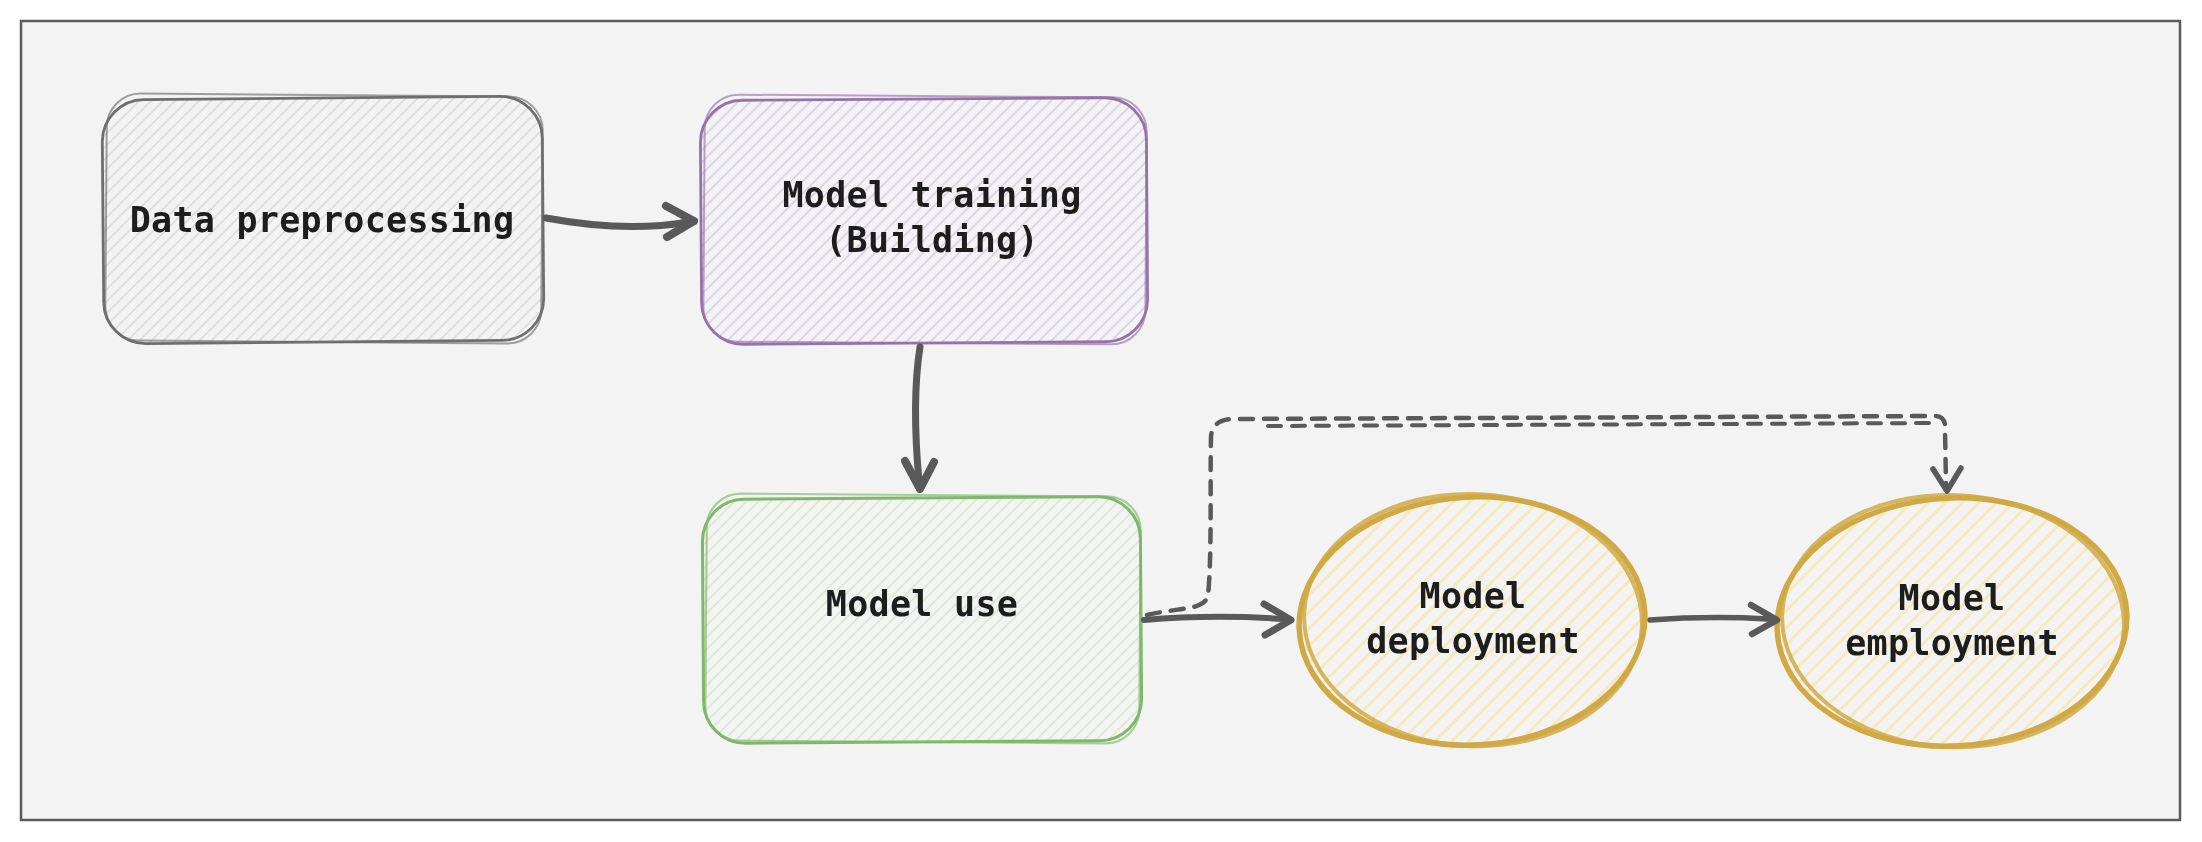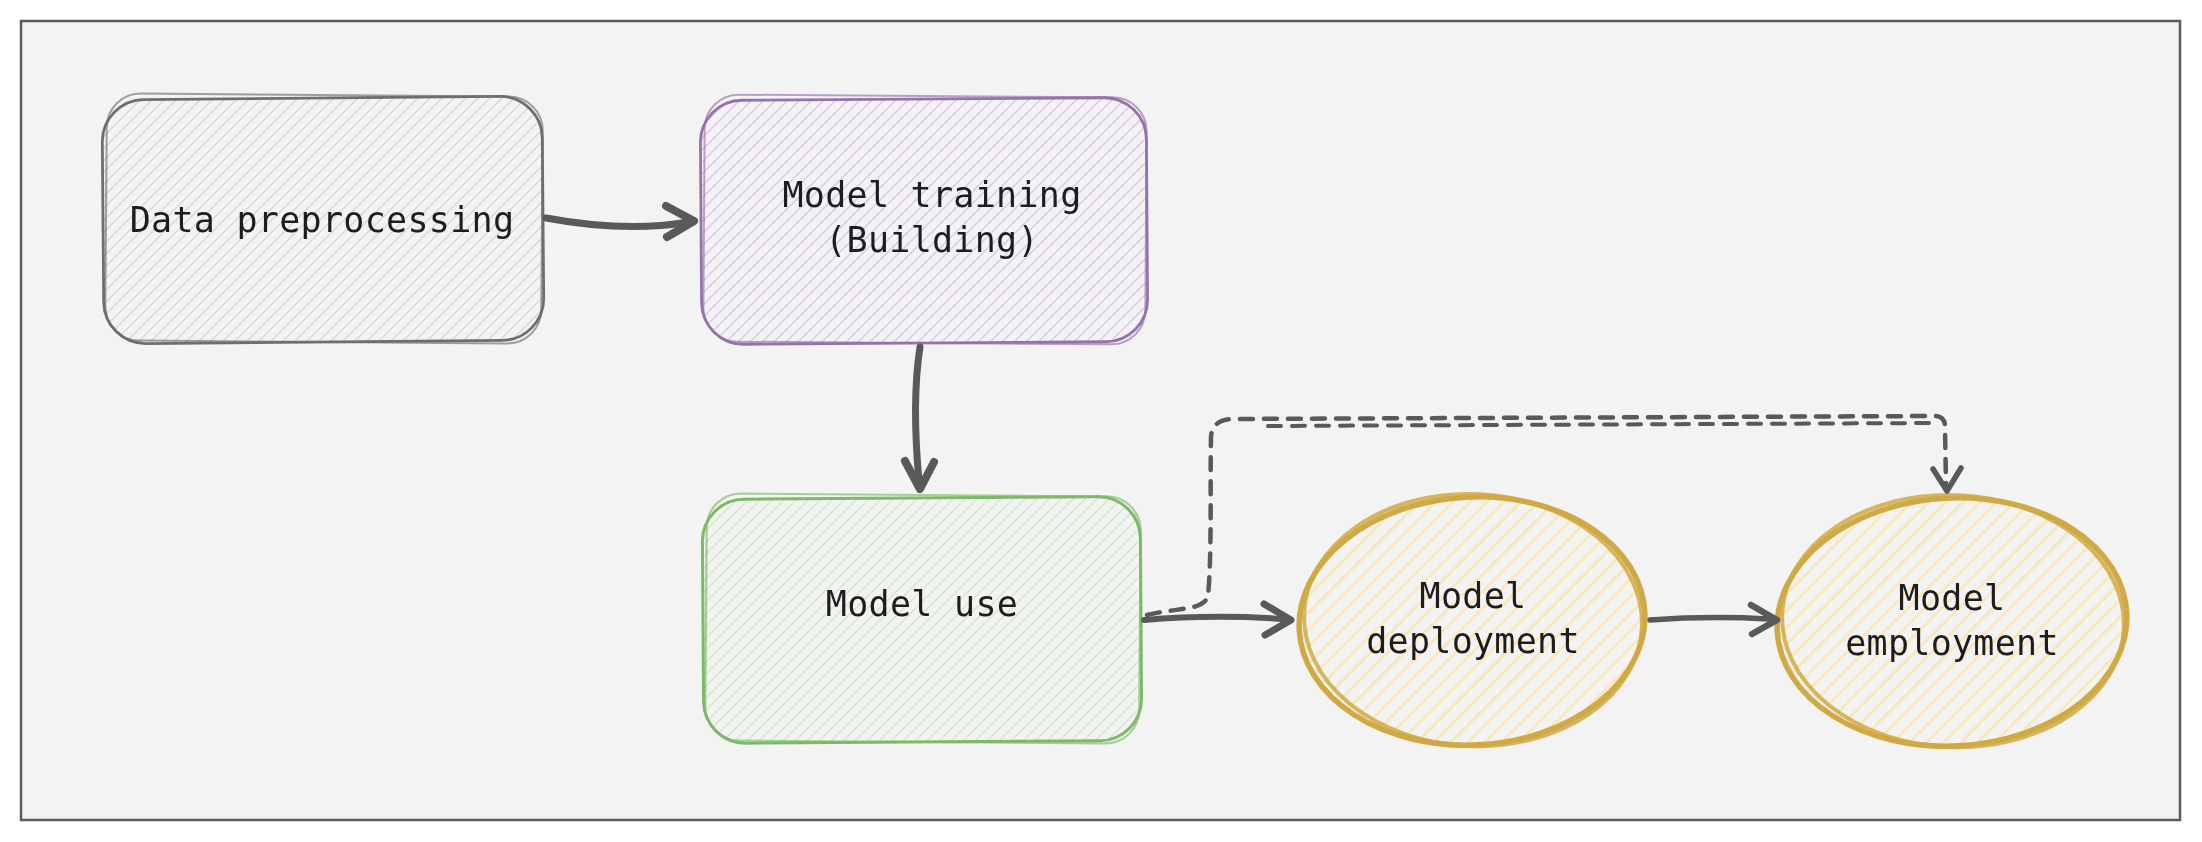--- a/index.html
+++ b/index.html
@@ -7,21 +7,21 @@
     padding: 0;
     width: 2202px;
     height: 842px;
     background: #ffffff;
     font-family: "DejaVu Sans Mono", "Liberation Mono", monospace;
     overflow: hidden;
   }
   .canvas {
     position: absolute;
     left: 0; top: 0;
-    width: 2202px; height: 842px;
+    width: 2202px; height: 842px; font-weight: bold;
   }
   svg.scene {
     position: absolute;
     left: 0; top: 0;
   }
   .node-label {
     position: absolute;
     display: flex;
     align-items: center;
     justify-content: center;

